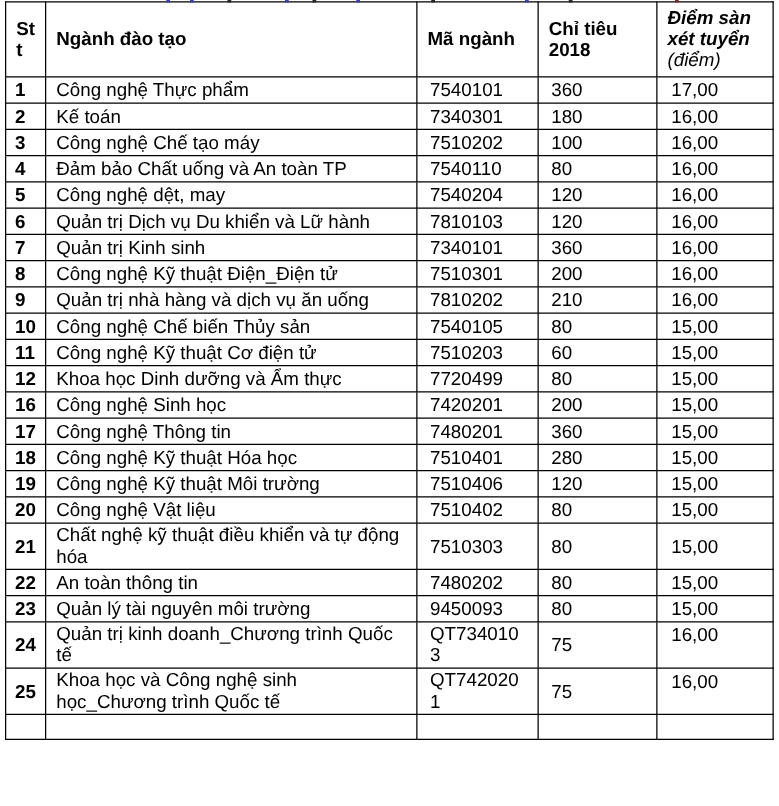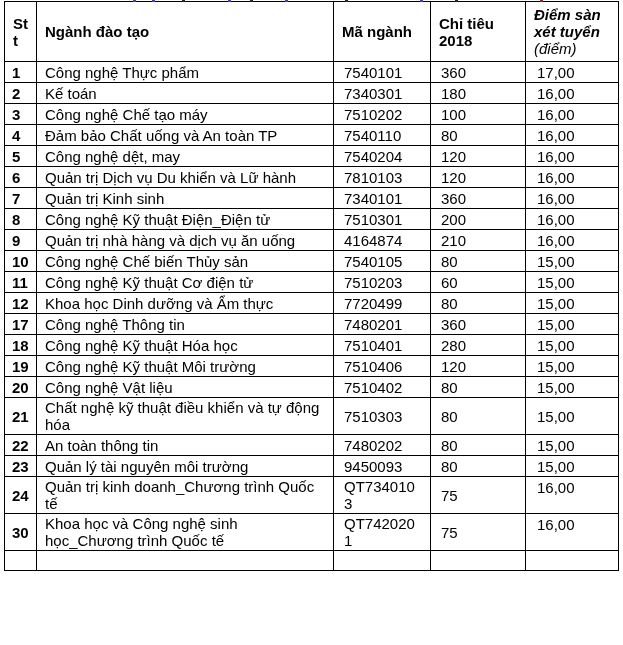--- a/index.html
+++ b/index.html
@@ -135,21 +135,21 @@
       <tr>
         <td class="stt">8</td>
         <td class="name">Công nghệ Kỹ thuật Điện_Điện tử</td>
         <td class="code">7510301</td>
         <td class="quota">200</td>
         <td class="score">16,00</td>
       </tr>
       <tr>
         <td class="stt">9</td>
         <td class="name">Quản trị nhà hàng và dịch vụ ăn uống</td>
-        <td class="code">4164874</td>
+        <td class="code">7810202</td>
         <td class="quota">210</td>
         <td class="score">16,00</td>
       </tr>
       <tr>
         <td class="stt">10</td>
         <td class="name">Công nghệ Chế biến Thủy sản</td>
         <td class="code">7540105</td>
         <td class="quota">80</td>
         <td class="score">15,00</td>
       </tr>
@@ -158,20 +158,27 @@
         <td class="name">Công nghệ Kỹ thuật Cơ điện tử</td>
         <td class="code">7510203</td>
         <td class="quota">60</td>
         <td class="score">15,00</td>
       </tr>
       <tr>
         <td class="stt">12</td>
         <td class="name">Khoa học Dinh dưỡng và Ẩm thực</td>
         <td class="code">7720499</td>
         <td class="quota">80</td>
+        <td class="score">15,00</td>
+      </tr>
+      <tr>
+        <td class="stt">16</td>
+        <td class="name">Công nghệ Sinh học</td>
+        <td class="code">7420201</td>
+        <td class="quota">200</td>
         <td class="score">15,00</td>
       </tr>
       <tr>
         <td class="stt">17</td>
         <td class="name">Công nghệ Thông tin</td>
         <td class="code">7480201</td>
         <td class="quota">360</td>
         <td class="score">15,00</td>
       </tr>
       <tr>
@@ -217,21 +224,21 @@
         <td class="score">15,00</td>
       </tr>
       <tr>
         <td class="stt">24</td>
         <td class="name">Quản trị kinh doanh_Chương trình Quốc tế</td>
         <td class="code">QT7340103</td>
         <td class="quota">75</td>
         <td class="score vtop">16,00</td>
       </tr>
       <tr>
-        <td class="stt">30</td>
+        <td class="stt">25</td>
         <td class="name">Khoa học và Công nghệ sinh học_Chương trình Quốc tế</td>
         <td class="code">QT7420201</td>
         <td class="quota">75</td>
         <td class="score vtop">16,00</td>
       </tr>
       <tr class="partial">
         <td></td>
         <td></td>
         <td></td>
         <td></td>

